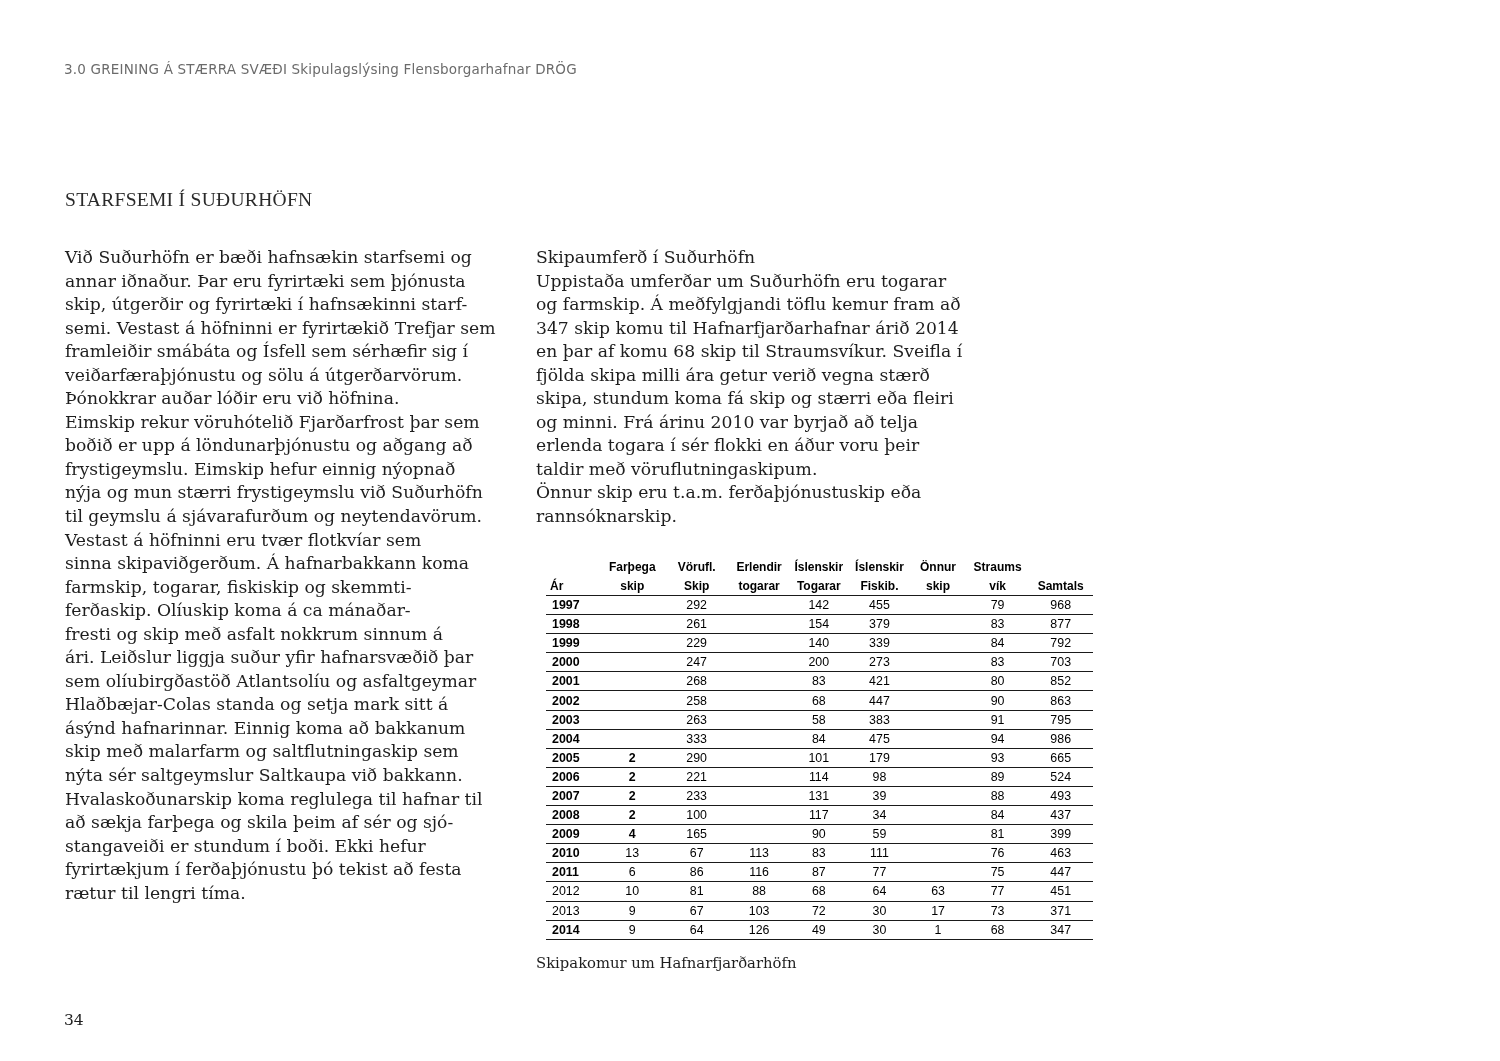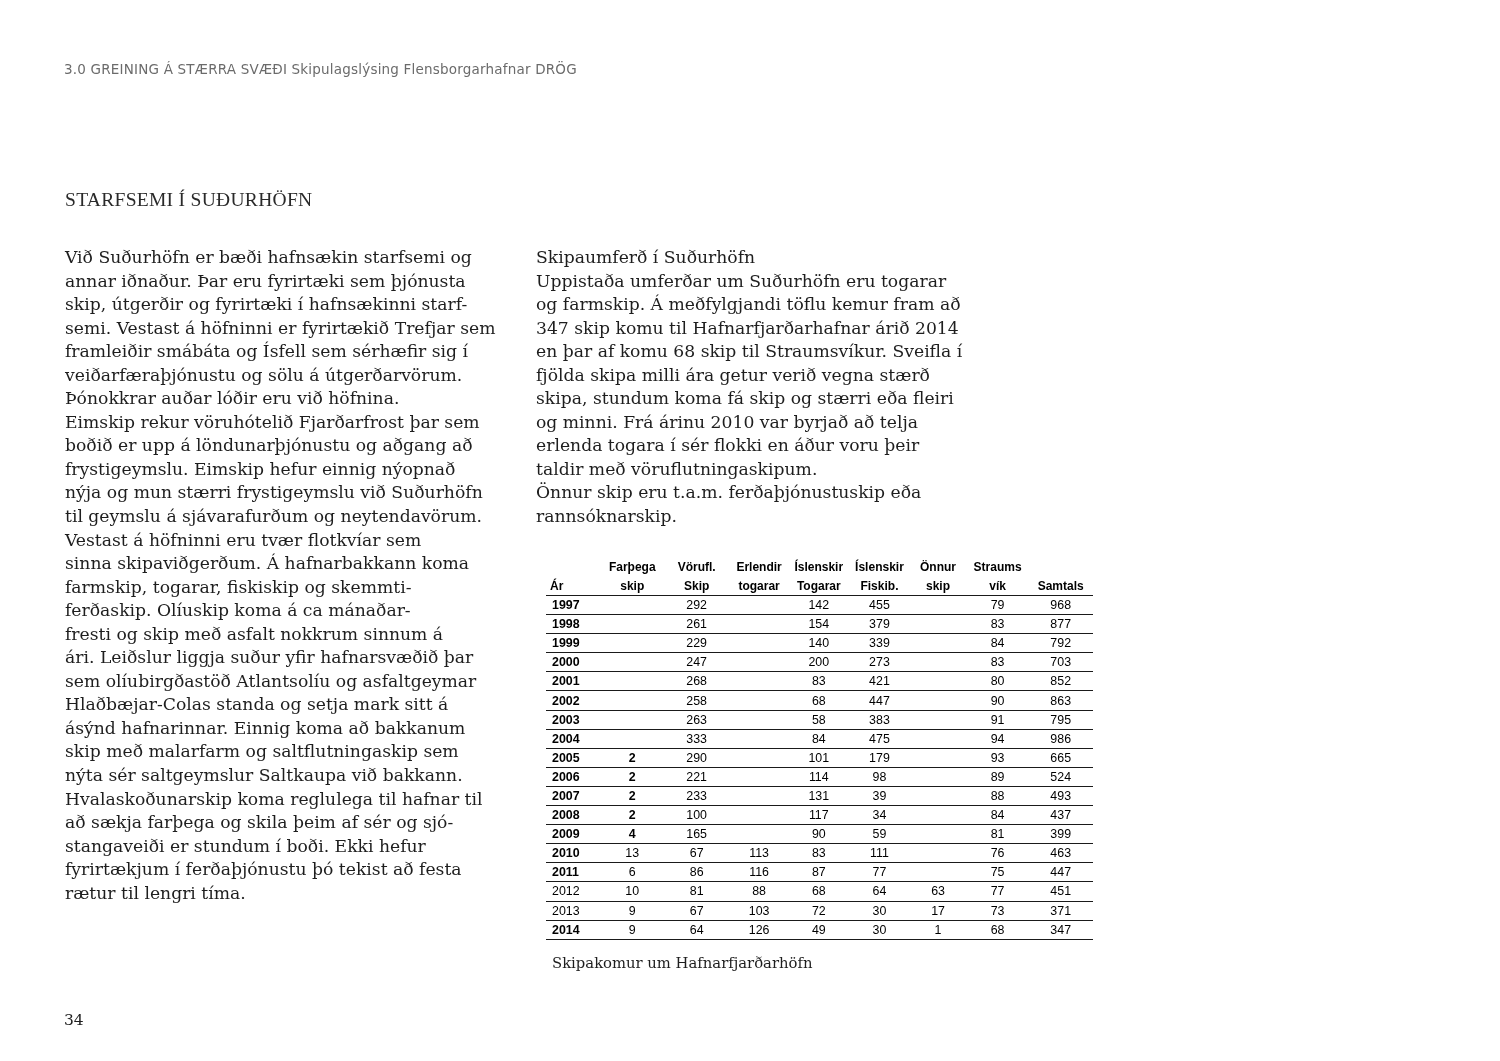--- a/index.html
+++ b/index.html
@@ -20,21 +20,21 @@
   .line { display: block; white-space: nowrap; }
   b { font-weight: normal; margin-top: 19px; }
   .table-wrap { position: absolute; left: 546px; top: 558px; width: 547px; }
   table { border-collapse: collapse; width: 100%; font-family: "Liberation Sans", sans-serif; font-size: 12.4px; color: #000000; }
   th { font-weight: bold; font-size: 12px; line-height: 18.5px; padding: 0; vertical-align: bottom; text-align: center; }
   th.yr { text-align: left; padding-left: 4px; }
   td { padding: 0; height: 18.1px; text-align: center; border-top: 1.6px solid #1a1a1a; }
   tr:last-child td { border-bottom: 1.6px solid #1a1a1a; }
   td.yr { text-align: left; padding-left: 6px; }
   td.yr.bold, td.bold { font-weight: bold; }
-  .caption { position: absolute; left: 552px; top: 954px; font-family: "DejaVu Serif", serif; font-size: 14.8px; color: #1e1e1e; }
+  .caption { position: absolute; left: 536px; top: 954px; font-family: "DejaVu Serif", serif; font-size: 14.8px; color: #1e1e1e; }
   .page-number { position: absolute; left: 64px; top: 1011px; font-family: "DejaVu Serif", serif; font-size: 15.5px; color: #1e1e1e; }
 </style>
 </head>
 <body>
 
 <div class="running-head">3.0 GREINING Á STÆRRA SVÆÐI Skipulagslýsing Flensborgarhafnar DRÖG</div>
 <div class="section-title">STARFSEMI Í SUÐURHÖFN</div>
 
 <div class="col col-left" id="left-col">
     <span class="line"><span>Við Suðurhöfn er bæði hafnsækin starfsemi og</span></span>

